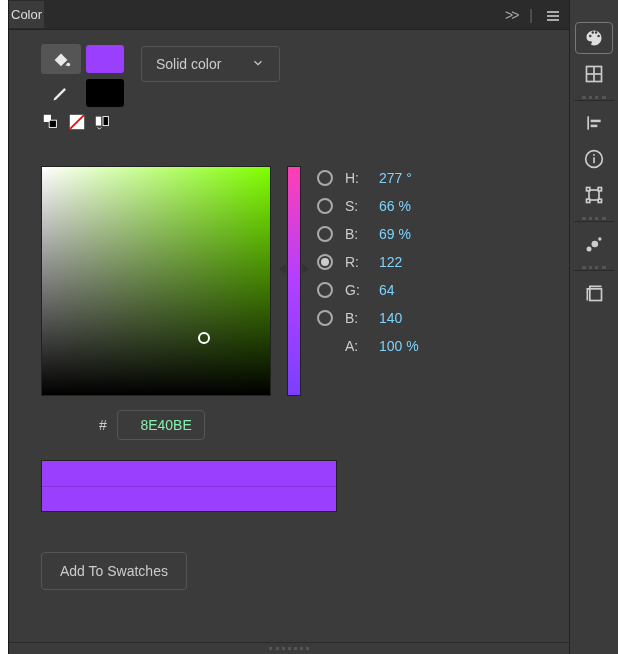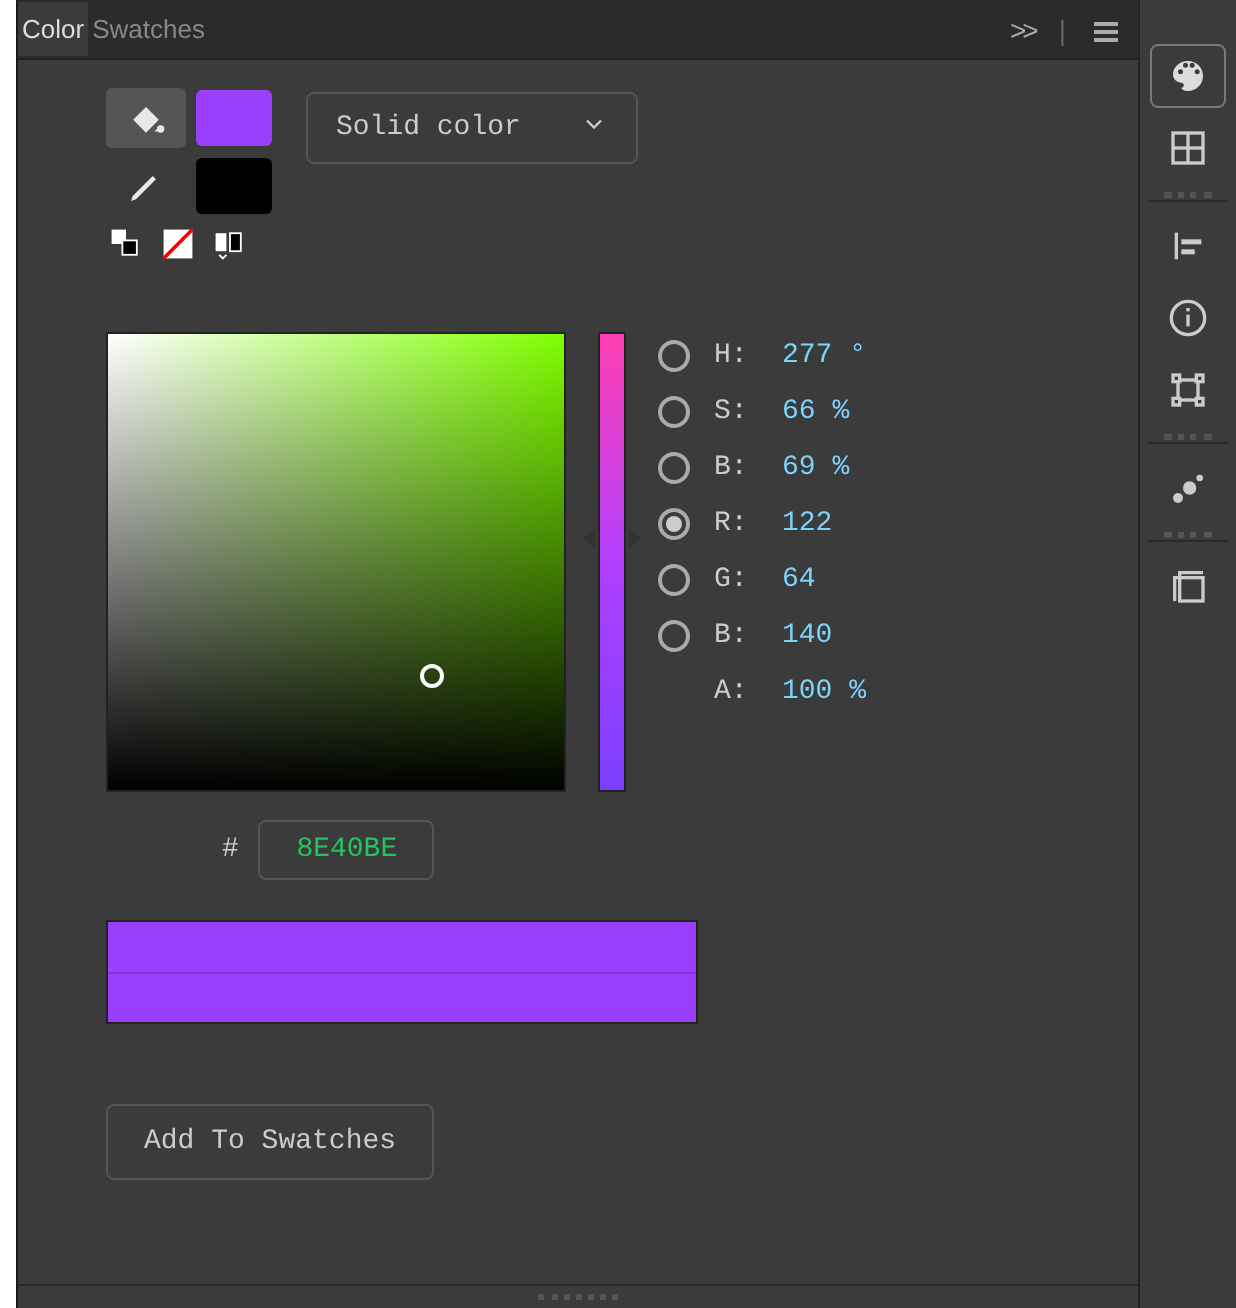--- a/index.html
+++ b/index.html
@@ -57,23 +57,22 @@
 }
 .menu-lines {
   display: inline-block;
   width: 12px;
   height: 2px;
   background: #aaa;
   box-shadow: 0 -4px 0 #aaa, 0 4px 0 #aaa;
   vertical-align: middle;
 }
 .panel-body {
-  padding: 14px 28px 20px 44px;
+  padding: 14px 28px 20px 32px;
   flex: 1;
-  font-family: Liberation Mono, monospace;
 }
 
 .top-row {
   display: flex;
   align-items: flex-start;
   gap: 16px;
 }
 .tool-grid {
   display: grid;
   grid-template-columns: 40px 40px;
@@ -217,25 +216,25 @@
   align-items: center;
   gap: 10px;
   margin-top: 14px;
   margin-left: 58px;
 }
 .hex-hash { color: #ccc; }
 .hex-input {
   border: 1px solid #555;
   border-radius: 4px;
   background: #3b3b3b;
-  color: #22c55e;
+  color: #86efac;
   padding: 6px 12px;
   font-size: 14px;
   width: 88px;
-  text-align: center;
+  text-align: right;
 }
 
 .preview {
   width: 296px;
   height: 52px;
   margin-top: 20px;
   border: 1px solid #222;
   position: relative;
 }
 .preview::after {
@@ -310,21 +309,20 @@
 }
 </style>
 </head>
 <body>
 
 <div class="left-edge"></div>
 
 <div class="main">
   <div class="tab-bar">
     <div class="tab active">Color</div>
-    <div class="tab">Swatches</div>
     <div class="tab-spacer"></div>
     <div class="collapse-btn">&gt;&gt;</div>
     <div style="color:#666;padding:0 4px">|</div>
     <div class="menu-btn"><span class="menu-lines"></span></div>
   </div>
 
   <div class="panel-body">
     <div class="top-row">
       <div>
         <div class="tool-grid">

